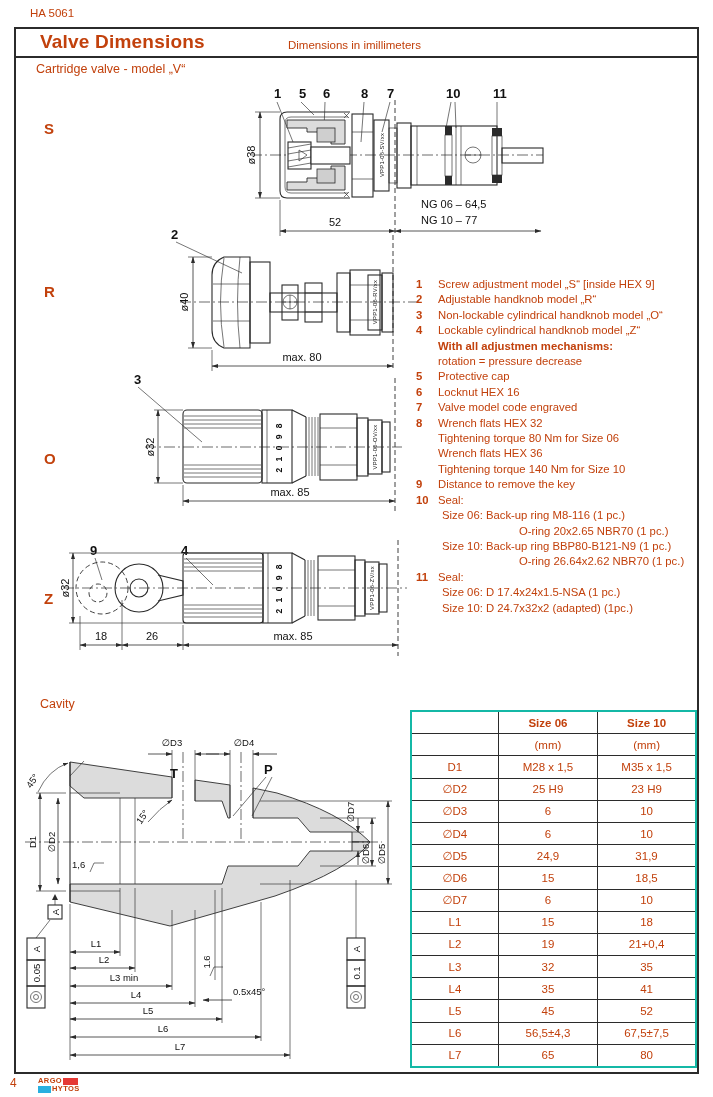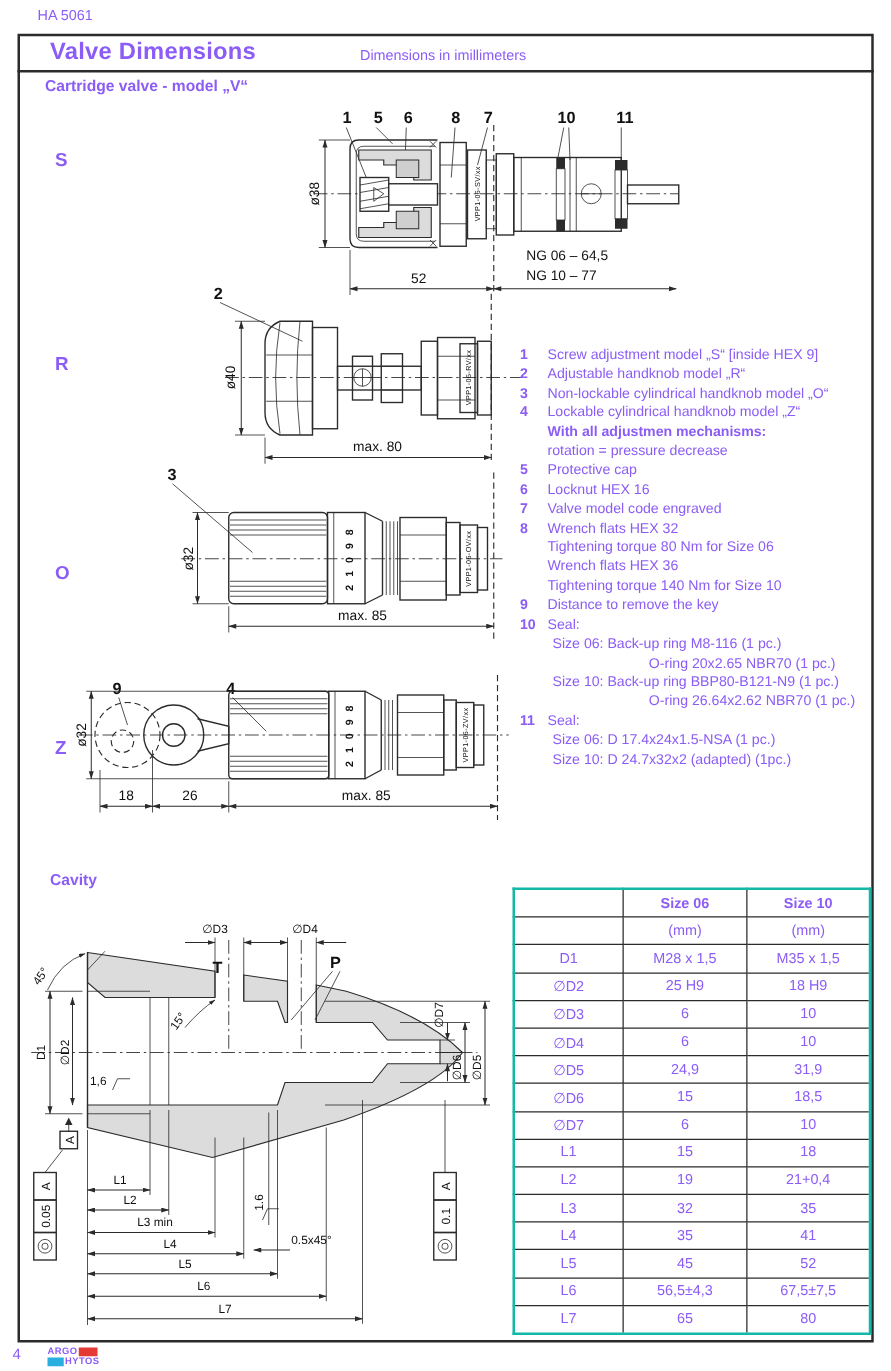--- a/index.html
+++ b/index.html
@@ -1,24 +1,24 @@
 <!DOCTYPE html>
 <html><head>
 <meta charset="utf-8">
 <style>
   html,body{margin:0;padding:0;background:#fff}
   .page{position:relative;width:708px;height:1097px;background:#fff;
-        font-family:"Liberation Sans",sans-serif;color:#8b5cf6;overflow:hidden}
+        font-family:"Liberation Sans",sans-serif;color:#c2410c;overflow:hidden}
   .abs{position:absolute}
   .frame{left:14px;top:27px;width:681px;height:1043px;border:2px solid #2b2b2b}
   .title-rule{left:14px;top:56px;width:685px;height:2px;background:#2b2b2b}
   .doc-code{left:30px;top:7px;font-size:11.5px}
   .title{left:40px;top:31px;font-size:19px;font-weight:bold;letter-spacing:.2px}
   .subtitle{left:288px;top:39px;font-size:11.5px}
-  .sec-head{font-weight:bold;font-size:12.5px}
+  .sec-head{font-weight:normal;font-size:12.5px}
   .model-letter{font-weight:bold;font-size:15px}
   
   .legend{left:416px;top:277px;width:284px;font-size:11.3px;line-height:15.4px}
   .lg-row{display:flex}
   .lg-num{width:17px;flex:none;font-weight:bold}
   .lg-t1{padding-left:5px}
   .lg-t2{padding-left:86px}
   .lg-bold{font-weight:bold}
   
   .dim-table{left:410px;top:710px;width:287px;border-collapse:collapse;
@@ -576,21 +576,21 @@
           <td>(mm)</td>
         </tr>
     <tr>
           <td>D1</td>
           <td>M28 x 1,5</td>
           <td>M35 x 1,5</td>
         </tr>
     <tr>
           <td>∅D2</td>
           <td>25 H9</td>
-          <td>18 H9</td>
+          <td>23 H9</td>
         </tr>
     <tr>
           <td>∅D3</td>
           <td>6</td>
           <td>10</td>
         </tr>
     <tr>
           <td>∅D4</td>
           <td>6</td>
           <td>10</td>

